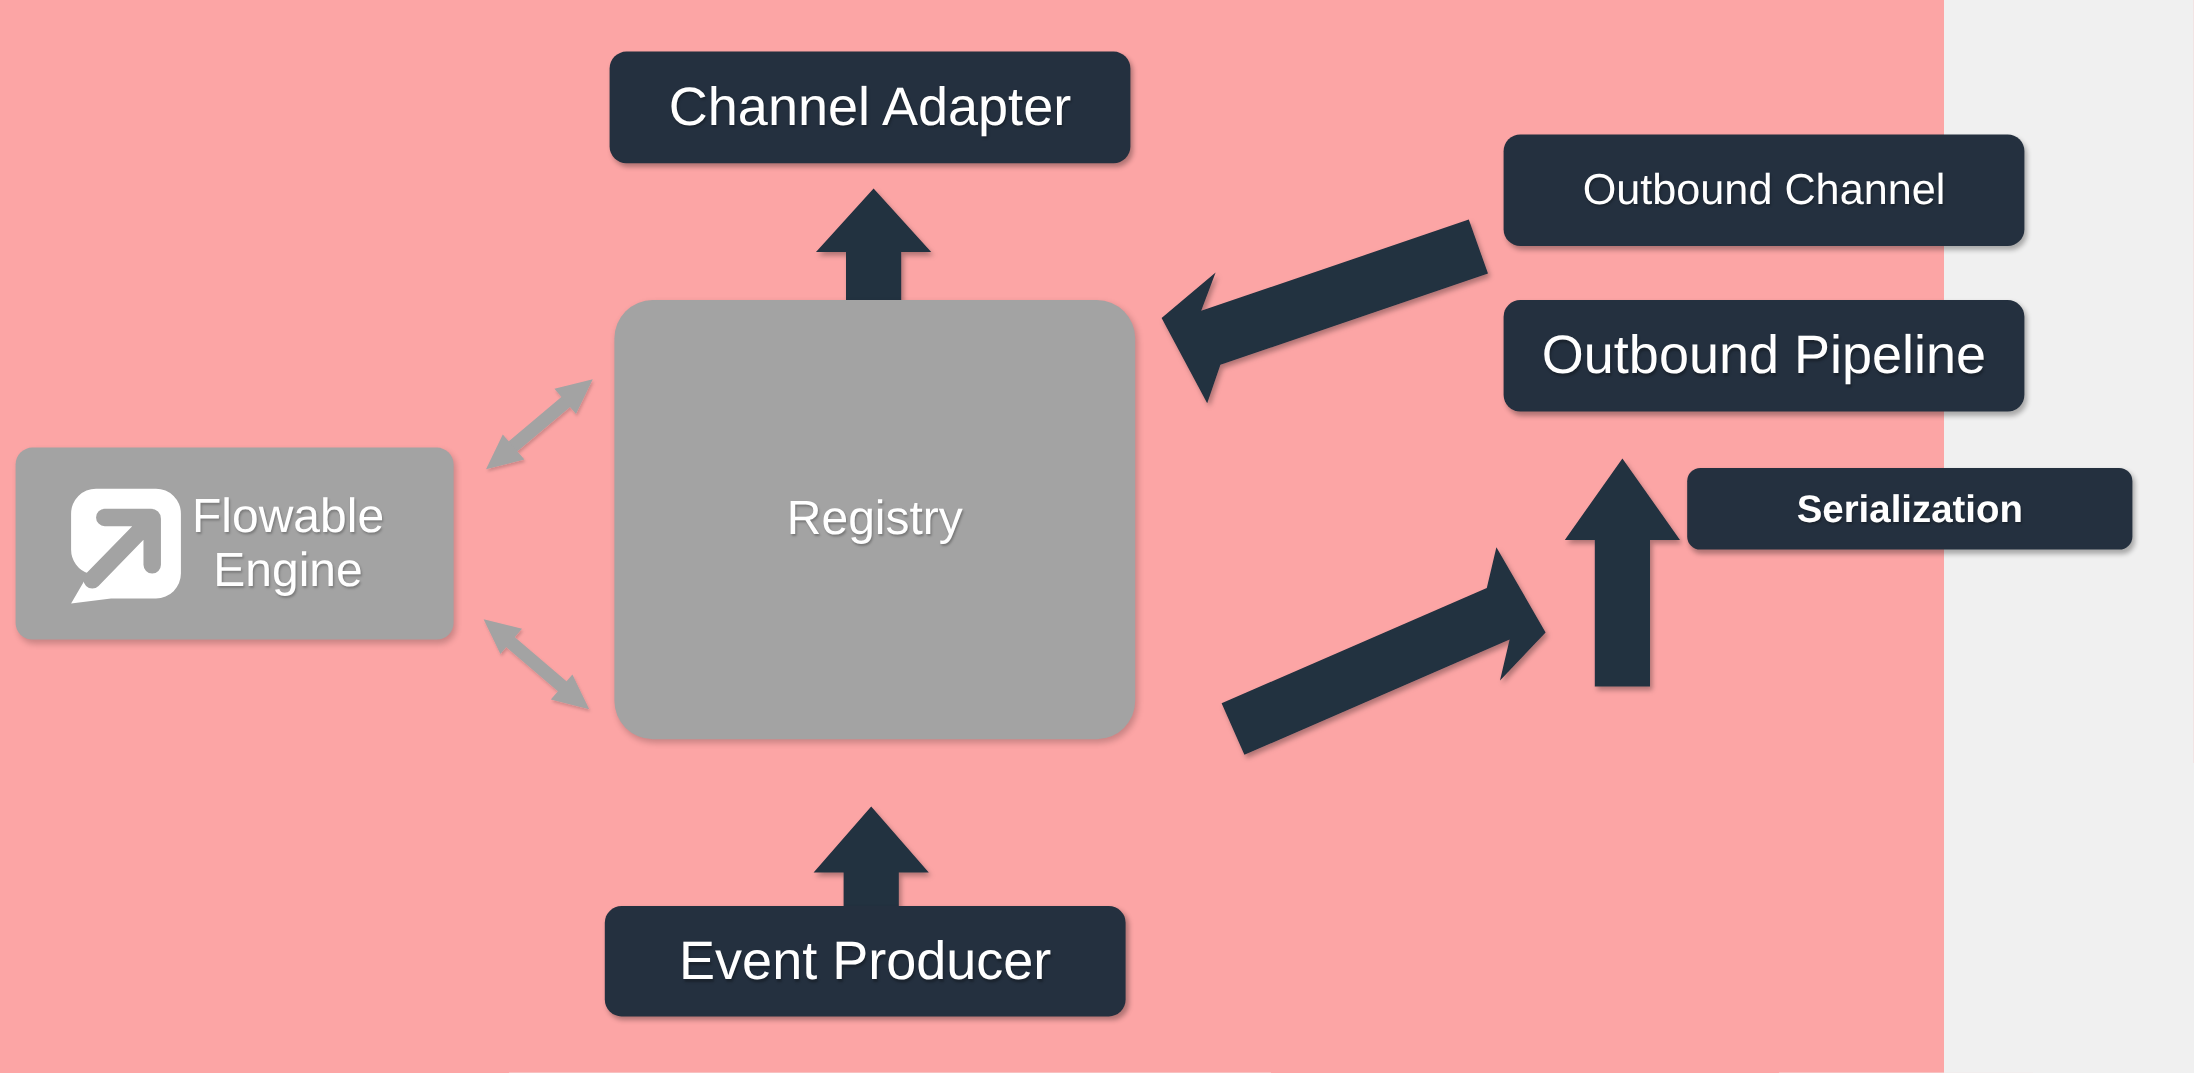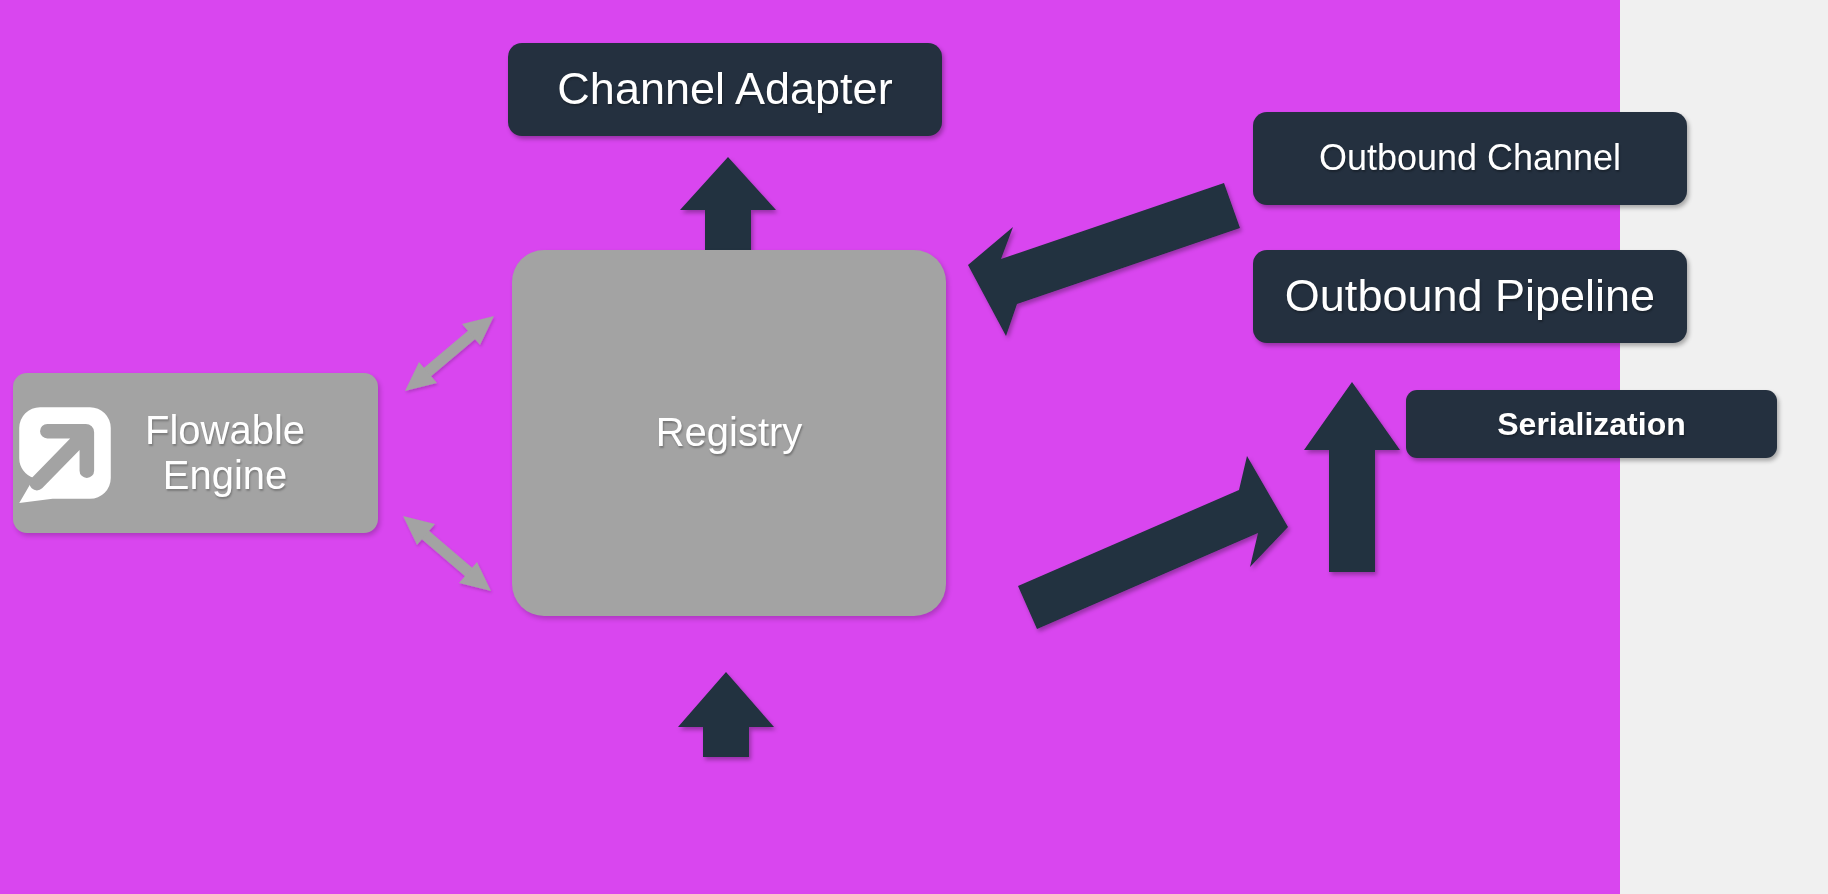--- a/index.html
+++ b/index.html
@@ -10,21 +10,21 @@
   body {
     width: 1828px;
     height: 894px;
     overflow: hidden;
     font-family: "Liberation Sans", sans-serif;
   }
   #canvas {
     position: relative;
     width: 1620px;
     height: 894px;
-    background: #d946ef;
+    background: #fca5a5;
   }
   #arrows {
     position: absolute;
     left: 0;
     top: 0;
     width: 1828px;
     height: 894px;
     pointer-events: none;
   }
   .node {
@@ -82,21 +82,22 @@
   }
   #event-transformation {
     left: 1406px; top: 495px; width: 371px; height: 68px;
     border-radius: 11px;
     font-size: 32px;
   }
   #flowable-engine {
     left: 13px;  top: 373px; width: 365px; height: 160px;
     border-radius: 14px;
     justify-content: flex-start;
-    gap: 28px;
+    padding-left: 40px;
+    gap: 3px;
   }
   #flowable-engine .fe-label {
     font-size: 40px;
     line-height: 1.12;
     text-align: center;
     text-shadow: 1px 2px 2px rgba(0,0,0,0.25);
   }
   .logo-wrap {
     width: 104px;
     height: 104px;
@@ -143,20 +144,23 @@
   </svg>
 
   <div id="channel-adapter" class="node dark">
     <span>Channel Adapter</span>
   </div>
 
   <div id="registry" class="node grey">
     <span>Registry</span>
   </div>
 
+  <div id="event-producer" class="node dark">
+    <span>Event Producer</span>
+  </div>
 
   <div id="outbound-channel" class="node dark">
     <span>Outbound Channel</span>
   </div>
 
   <div id="outbound-pipeline" class="node dark">
     <span>Outbound Pipeline</span>
   </div>
 
   <div id="serialization" class="node dark">

